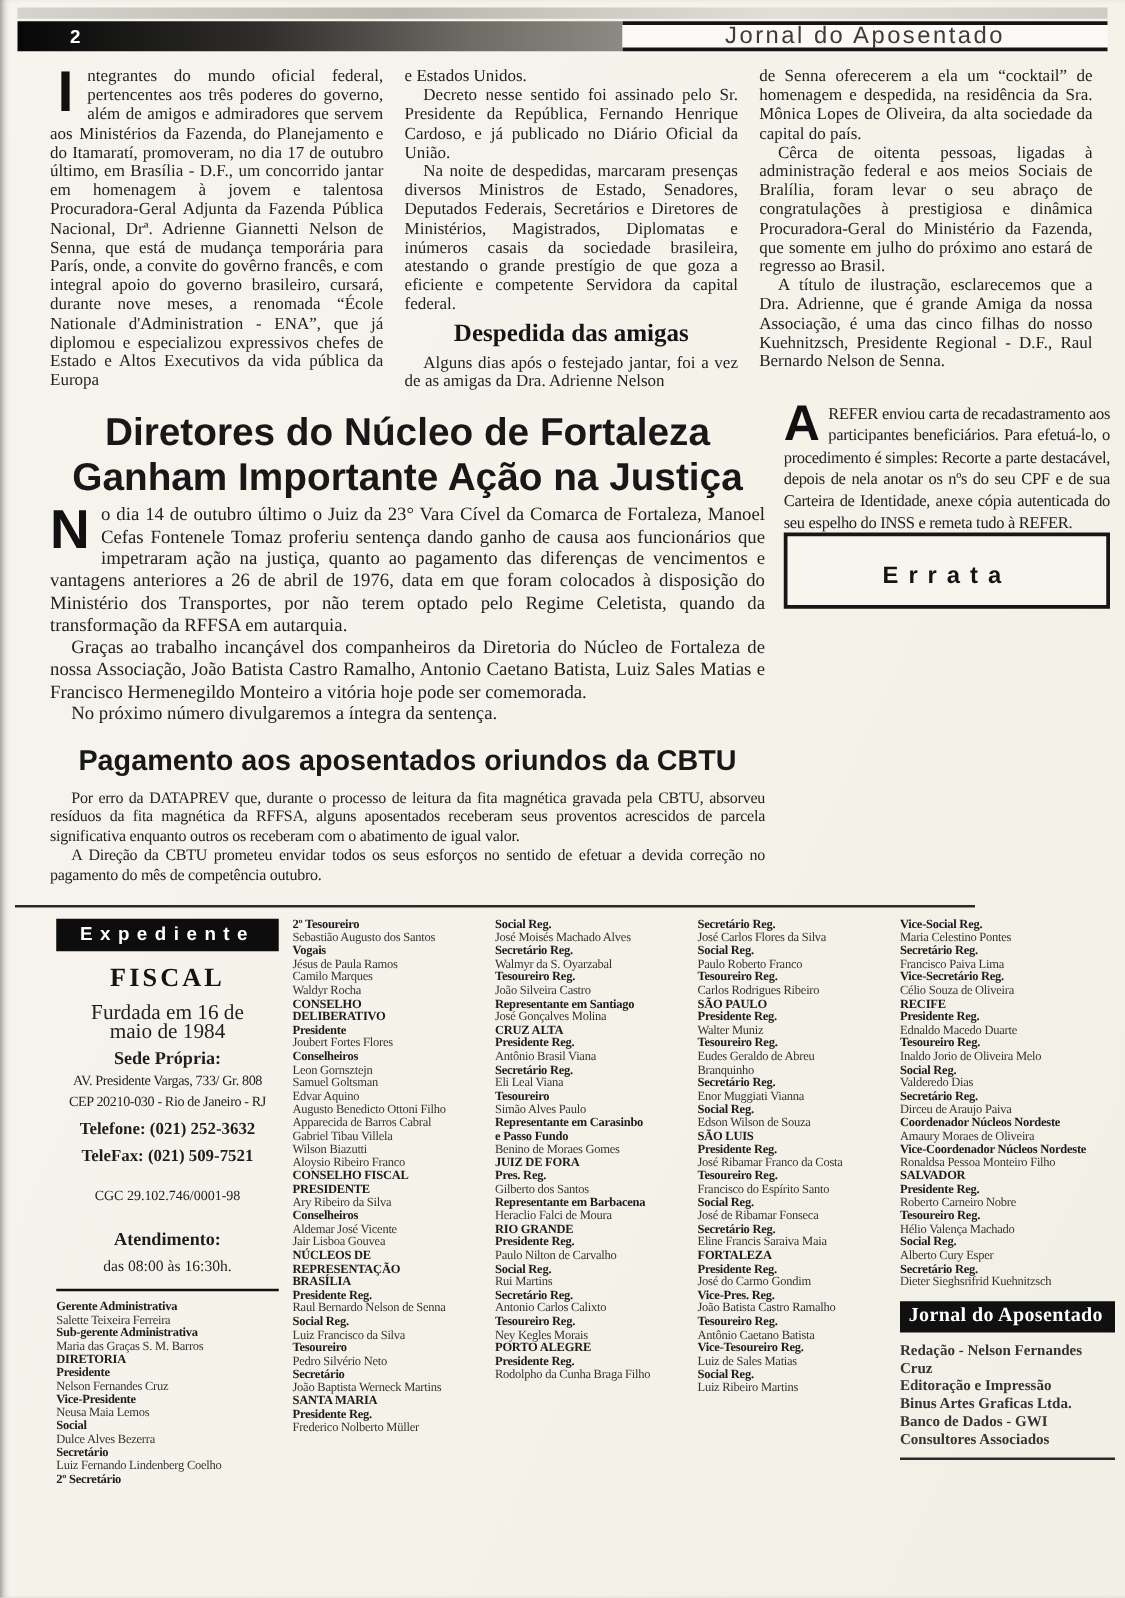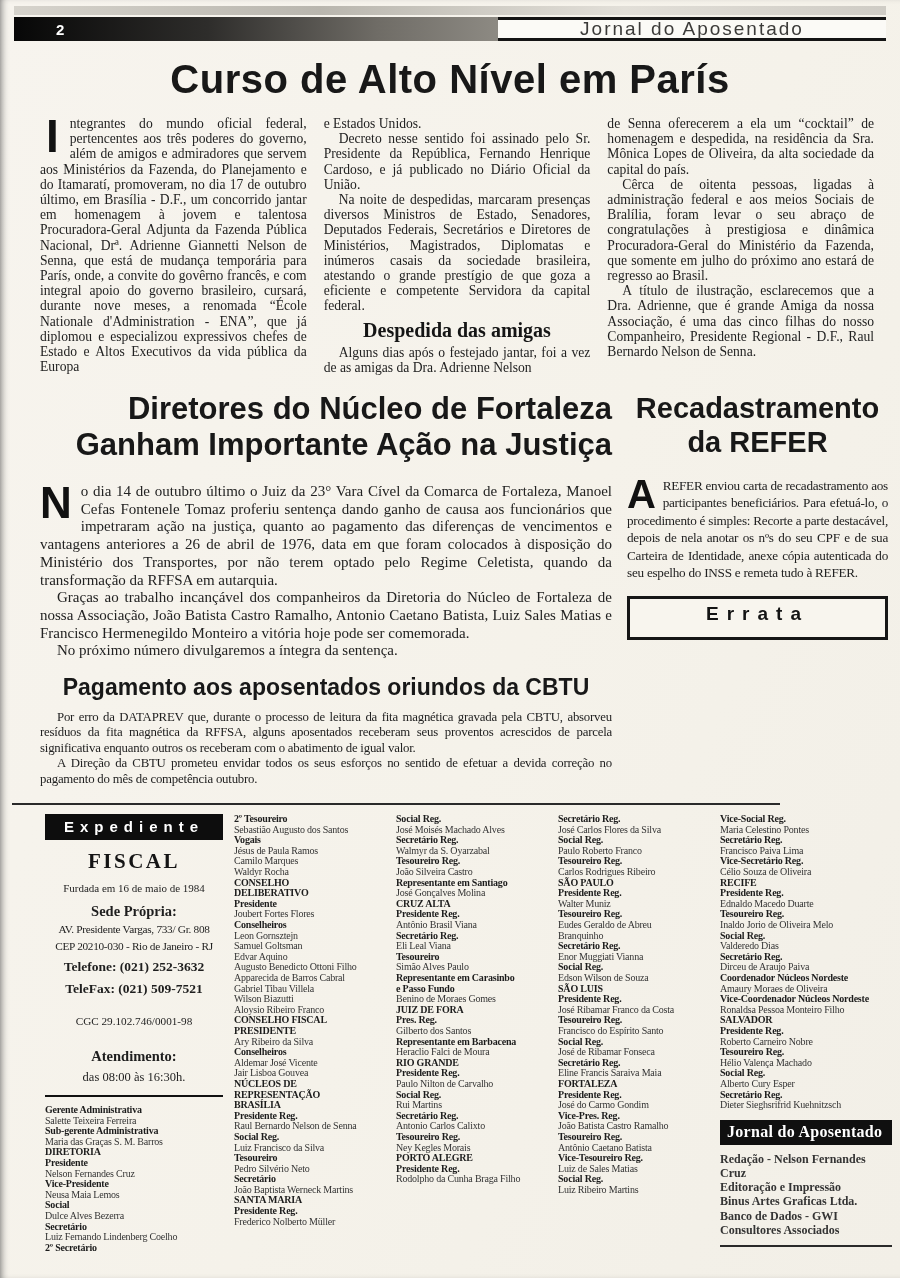--- a/index.html
+++ b/index.html
@@ -23,42 +23,42 @@
   .subhead{margin:5px 0 3px 0;text-align:center;font-weight:700;font-size:20px;color:#151515;}
   .dc{float:left;font-family:"Liberation Sans",sans-serif;font-weight:700;color:#111;}
   .dc-i{font-size:46px;line-height:32px;margin:4px 11px 0 6px;}
   .dc-n{font-size:44px;line-height:32px;margin:4px 9px 0 0;}
   .dc-a{font-size:40px;line-height:28px;margin:3px 7px 0 0;}
 
   
   .mid{display:flex;gap:15px;padding:10px 12px 0 40px;}
   .mid-left{width:572px;flex:none;}
   .mid-right{flex:1;min-width:0;}
-  .h2-left{margin:6px 0 20px 0;text-align:right;font-family:"Liberation Sans",sans-serif;font-weight:700;font-size:31px;line-height:36px;color:#181818;}
+  .h2-left{margin:6px 0 4px 0;text-align:center;font-family:"Liberation Sans",sans-serif;font-weight:700;font-size:31px;line-height:36px;color:#181818;}
   .h2-right{margin:6px 0 18px 0;text-align:center;font-family:"Liberation Sans",sans-serif;font-weight:700;font-size:29px;line-height:34px;color:#181818;}
   .mid-left .body p{margin:0;font-size:15px;line-height:17.7px;text-align:justify;color:#222;}
   .mid-left .body p.ind{text-indent:17px;}
   .cbtu-title{margin:14px 0 9px 0;text-align:center;font-family:"Liberation Sans",sans-serif;font-weight:700;font-size:23px;color:#181818;}
   .cbtu p{margin:0;font-size:12.8px;line-height:15.4px;text-align:justify;letter-spacing:-.2px;color:#222;text-indent:17px;}
   .mid-right .body p{margin:0;font-size:13.2px;line-height:17.4px;text-align:justify;letter-spacing:-.25px;color:#222;}
   .mid-right .body p.ind{text-indent:14px;}
 
-  .errata{margin-top:15px;border:3px solid #161616;padding:3px 9px 9px 9px;background:#f8f5ee;}
+  .errata{border:3px solid #161616;padding:20px 9px 9px 9px;background:#f8f5ee;}
   .errata-title{text-align:center;font-family:"Liberation Sans",sans-serif;font-weight:700;font-size:19px;letter-spacing:8px;color:#141414;margin:1px 0 3px 0;}
   .errata p{margin:0;font-size:13.4px;line-height:17.2px;text-align:justify;letter-spacing:-.25px;color:#222;}
 
   
   .exp-sep{border-top:2px solid #2a2a2a;margin:16px 120px 0 12px;}
   .expediente{display:flex;gap:11px;padding:9px 12px 0 45px;}
   .exp-col1{width:178px;flex:none;}
   .exp-col{width:151px;flex:none;min-width:0;}
   .exp-col-last{width:172px;flex:none;}
   .exp-header{background:#0d0d0d;color:#fff;text-align:center;font-family:"Liberation Sans",sans-serif;font-weight:700;font-size:15px;letter-spacing:6px;padding:4px 0 5px 0;}
   .exp-org{text-align:center;font-weight:700;font-size:21px;letter-spacing:2.5px;margin-top:9px;color:#141414;}
-  .exp-founded{text-align:center;font-size:11px;line-height:15px;margin:7px 18px 0 18px;}
+  .exp-founded{text-align:center;font-size:17px;line-height:15px;margin:7px 18px 0 18px;}
   .exp-sede{text-align:center;font-weight:700;font-size:14.5px;margin-top:7px;}
   .exp-addr{text-align:center;font-size:11.3px;line-height:13.5px;letter-spacing:-.3px;margin-top:3px;}
   .exp-phone{text-align:center;font-weight:700;font-size:13.5px;margin-top:6px;}
   .exp-cgc{text-align:center;font-size:11.2px;margin-top:18px;}
   .exp-atend{text-align:center;font-weight:700;font-size:14.5px;margin-top:21px;}
   .exp-hours{text-align:center;font-size:12.5px;margin-top:5px;}
   .exp-rule{border-top:2.5px solid #111;margin:10px 0 8px 0;}
   .exp-role{font-weight:700;font-size:10px;line-height:10.6px;letter-spacing:-.2px;color:#1c1c1c;}
   .exp-name{font-size:10px;line-height:10.6px;letter-spacing:-.2px;color:#343434;}
   .footer-box{margin-top:9px;background:#101010;color:#fff;font-weight:700;font-size:16px;letter-spacing:.3px;padding:3px 7px 4px 7px;}
@@ -73,36 +73,35 @@
   <div class="top-strip"></div>
   <div class="header-bar">
     <div class="header-grad">
       <span class="page-num">2</span>
     </div>
     <div class="masthead-box">
       <span class="masthead-text">Jornal do Aposentado</span>
     </div>
   </div>
 
-  <h1 class="main-title">Curso de Alto Nível em París</h1>
   <div class="cols3">
     <div class="col">
       <p><span class="dc dc-i">I</span><span>ntegrantes do mundo oficial federal, pertencentes aos três poderes do governo, além de amigos e admiradores que servem aos Ministérios da Fazenda, do Planejamento e do Itamaratí, promoveram, no dia 17 de outubro último, em Brasília - D.F., um concorrido jantar em homenagem à jovem e talentosa Procuradora-Geral Adjunta da Fazenda Pública Nacional, Drª. Adrienne Giannetti Nelson de Senna, que está de mudança temporária para París, onde, a convite do govêrno francês, e com integral apoio do governo brasileiro, cursará, durante nove meses, a renomada “École Nationale d'Administration - ENA”, que já diplomou e especializou expressivos chefes de Estado e Altos Executivos da vida pública da Europa</span></p>
     </div>
     <div class="col">
       <p>e Estados Unidos.</p>
       <p class="ind">Decreto nesse sentido foi assinado pelo Sr. Presidente da República, Fernando Henrique Cardoso, e já publicado no Diário Oficial da União.</p>
       <p class="ind">Na noite de despedidas, marcaram presenças diversos Ministros de Estado, Senadores, Deputados Federais, Secretários e Diretores de Ministérios, Magistrados, Diplomatas e inúmeros casais da sociedade brasileira, atestando o grande prestígio de que goza a eficiente e competente Servidora da capital federal.</p>
       <h3 class="subhead">Despedida das amigas</h3>
       <p class="ind">Alguns dias após o festejado jantar, foi a vez de as amigas da Dra. Adrienne Nelson</p>
     </div>
     <div class="col">
       <p>de Senna oferecerem a ela um “cocktail” de homenagem e despedida, na residência da Sra. Mônica Lopes de Oliveira, da alta sociedade da capital do país.</p>
       <p class="ind">Cêrca de oitenta pessoas, ligadas à administração federal e aos meios Sociais de Bralília, foram levar o seu abraço de congratulações à prestigiosa e dinâmica Procuradora-Geral do Ministério da Fazenda, que somente em julho do próximo ano estará de regresso ao Brasil.</p>
-      <p class="ind">A título de ilustração, esclarecemos que a Dra. Adrienne, que é grande Amiga da nossa Associação, é uma das cinco filhas do nosso Companheiro, Presidente Regional - D.F., Raul Bernardo Nelson de Senna.</p>
+      <p class="ind">A título de ilustração, esclarecemos que a Dra. Adrienne, que é grande Amiga da nossa Associação, é uma das cinco filhas do nosso Kuehnitzsch, Presidente Regional - D.F., Raul Bernardo Nelson de Senna.</p>
     </div>
   </div>
 
   <div class="mid">
     <div class="mid-left">
       <h2 class="h2-left">
         <span style="display:block">Diretores do Núcleo de Fortaleza</span>
         <span style="display:block">Ganham Importante Ação na Justiça</span>
       </h2>
       <div class="body">
@@ -111,24 +110,20 @@
         <p class="ind">No próximo número divulgaremos a íntegra da sentença.</p>
       </div>
       <h3 class="cbtu-title">Pagamento aos aposentados oriundos da CBTU</h3>
       <div class="cbtu">
         <p>Por erro da DATAPREV que, durante o processo de leitura da fita magnética gravada pela CBTU, absorveu resíduos da fita magnética da RFFSA, alguns aposentados receberam seus proventos acrescidos de parcela significativa enquanto outros os receberam com o abatimento de igual valor.</p>
         <p>A Direção da CBTU prometeu envidar todos os seus esforços no sentido de efetuar a devida correção no pagamento do mês de competência outubro.</p>
       </div>
     </div>
 
     <div class="mid-right">
-      <h2 class="h2-right">
-        <span style="display:block">Recadastramento</span>
-        <span style="display:block">da REFER</span>
-      </h2>
       <div class="body">
         <p><span class="dc dc-a">A</span><span>REFER enviou carta de recadastramento aos participantes beneficiários. Para efetuá-lo, o procedimento é simples: Recorte a parte destacável, depois de nela anotar os nºs do seu CPF e de sua Carteira de Identidade, anexe cópia autenticada do seu espelho do INSS e remeta tudo à REFER.</span></p>
       </div>
       <div class="errata">
         <div class="errata-title">Errata</div>
       </div>
     </div>
   </div>
 
   <div class="exp-sep"></div>

